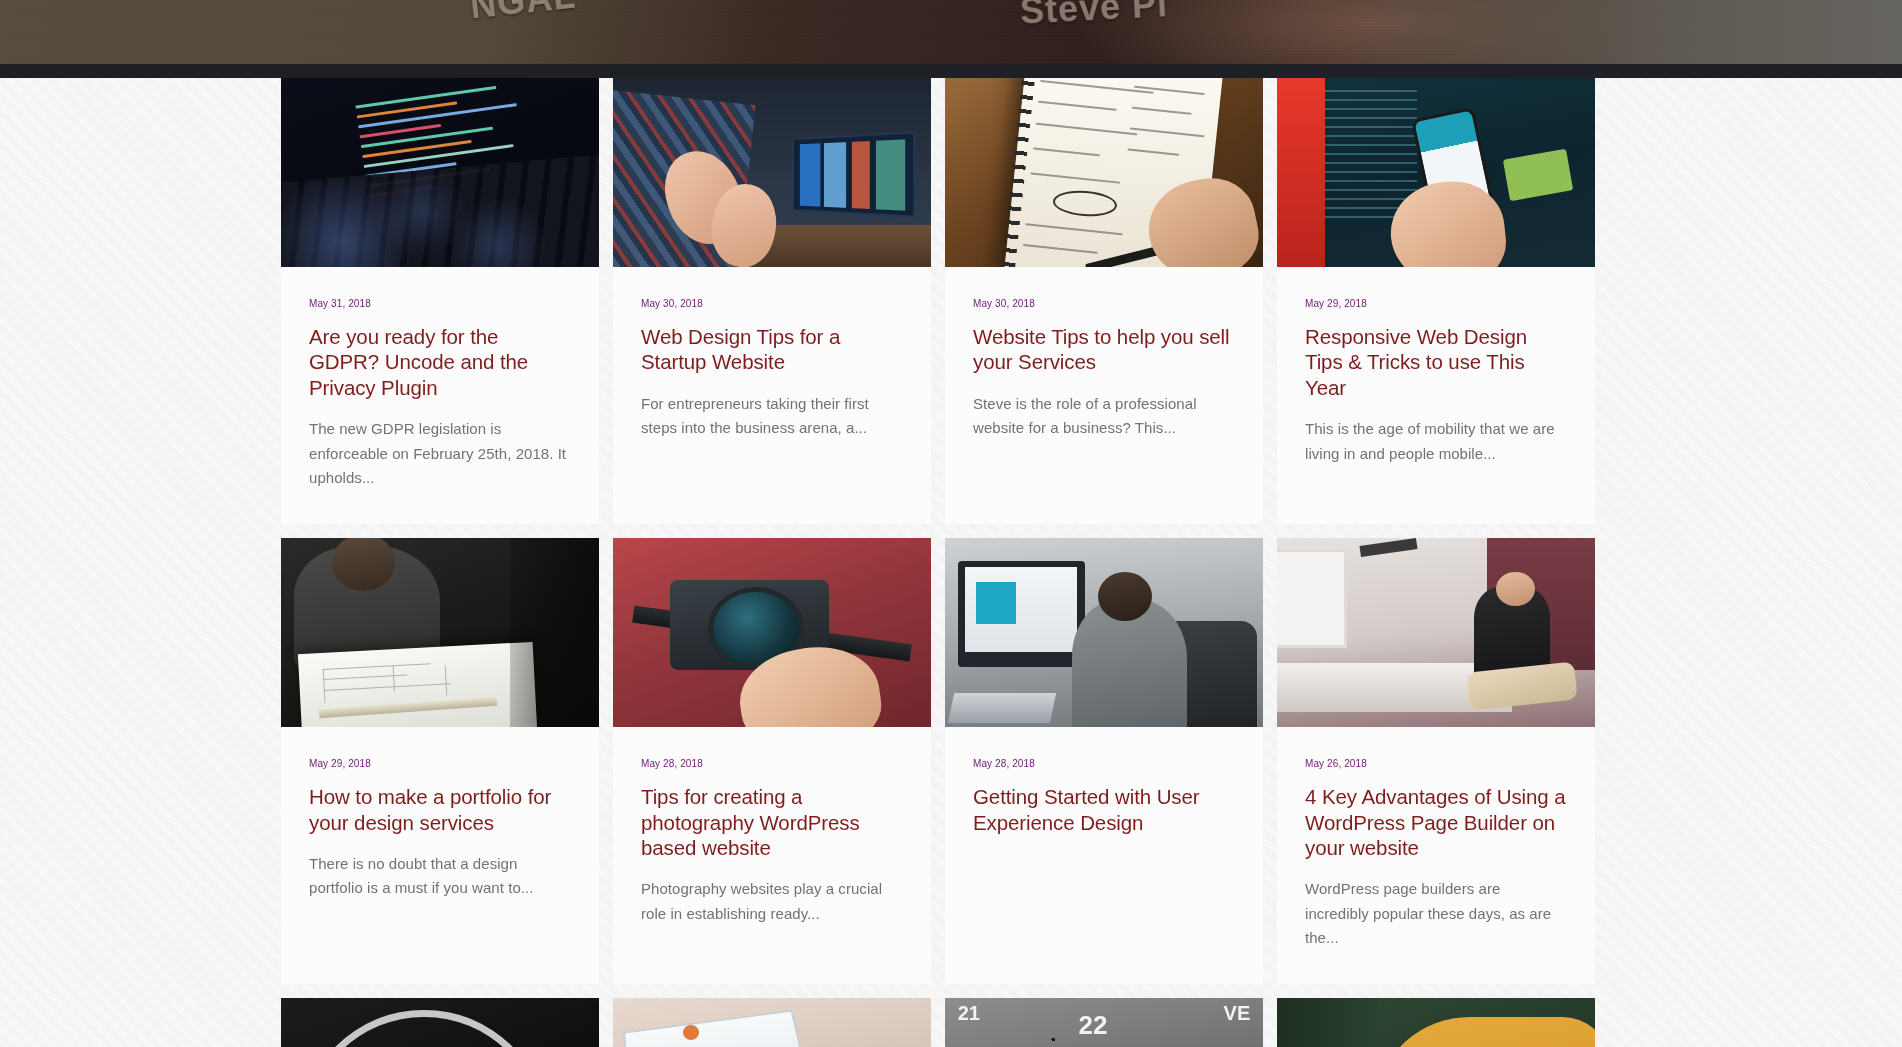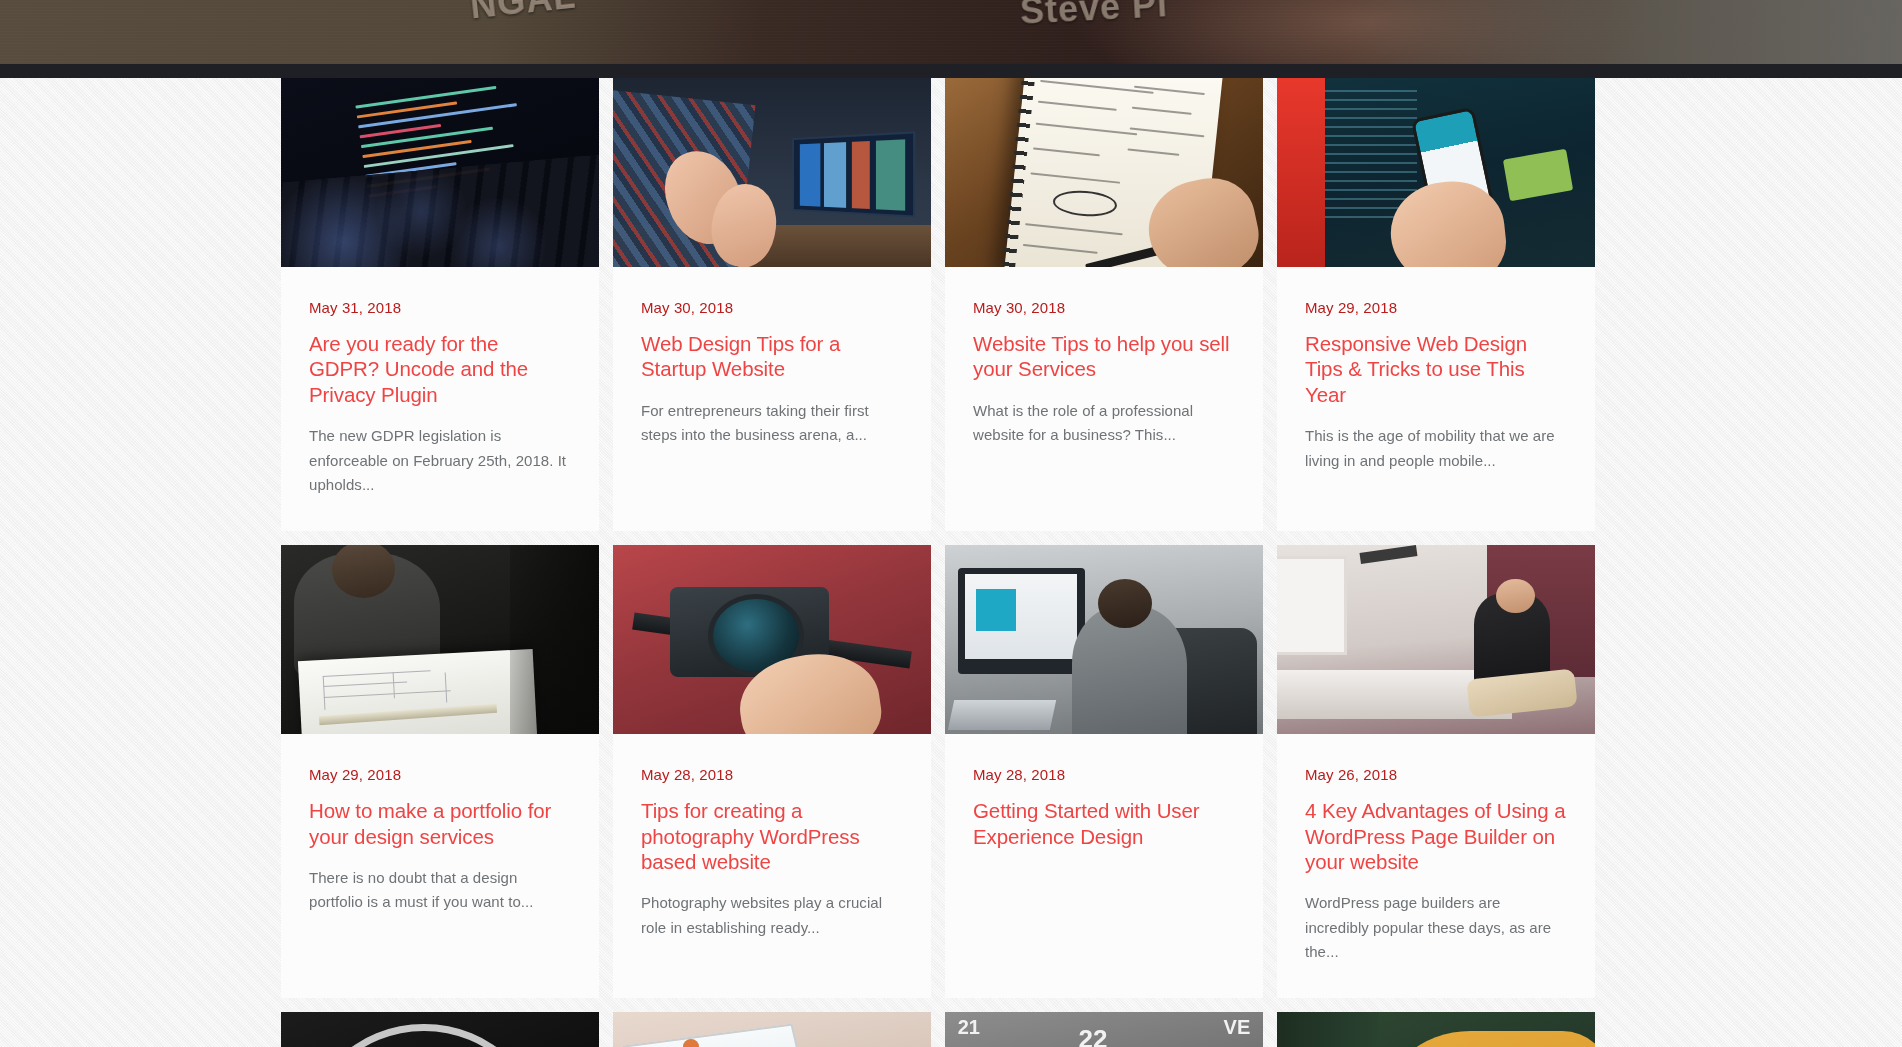--- a/index.html
+++ b/index.html
@@ -104,30 +104,30 @@
     width: 318px;
     height: 189px;
     overflow: hidden;
     position: relative;
     flex: none;
   }
   .card-body {
     padding: 30px 28px 34px 28px;
   }
   .card-date {
-    font-size: 15px;
-    color: #b91c1c;
+    font-size: 10px;
+    color: #701a75;
     line-height: 1.4;
     margin-bottom: 13px;
     letter-spacing: .1px;
   }
   .card-title {
     font-size: 20.5px;
     line-height: 1.24;
-    color: #ef4444;
+    color: #7f1d1d;
     font-weight: 400;
     margin-bottom: 17px;
     letter-spacing: -.1px;
   }
   .card-excerpt {
     font-size: 15px;
     line-height: 1.62;
     color: #6f7376;
     letter-spacing: .05px;
   }
@@ -359,21 +359,21 @@
           </div>
           <div class="rings"></div>
           <div class="circle"></div>
           <div class="pen"></div>
           <div class="hand"></div>
         </div>
       </div>
       <div class="card-body">
         <div class="card-date">May 30, 2018</div>
         <h3 class="card-title">Website Tips to help you sell your Services</h3>
-        <p class="card-excerpt">What is the role of a professional website for a business? This...</p>
+        <p class="card-excerpt">Steve is the role of a professional website for a business? This...</p>
       </div>
     </article>
 
     <article class="card row1">
       <div class="card-media">
         <div class="ph ph-phone">
           <div class="code"></div>
           <div class="green"></div>
           <div class="dev"></div>
           <div class="hand"></div>

